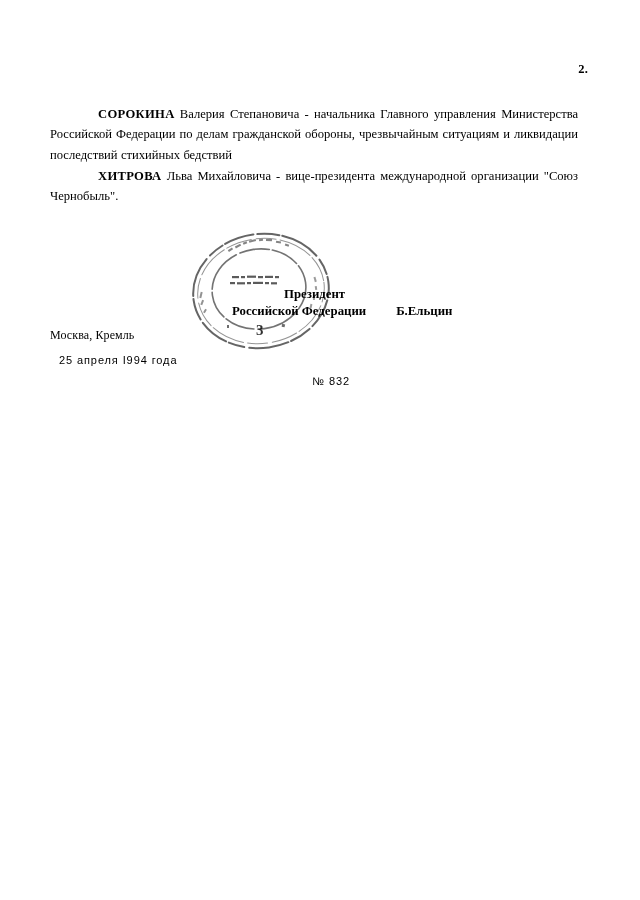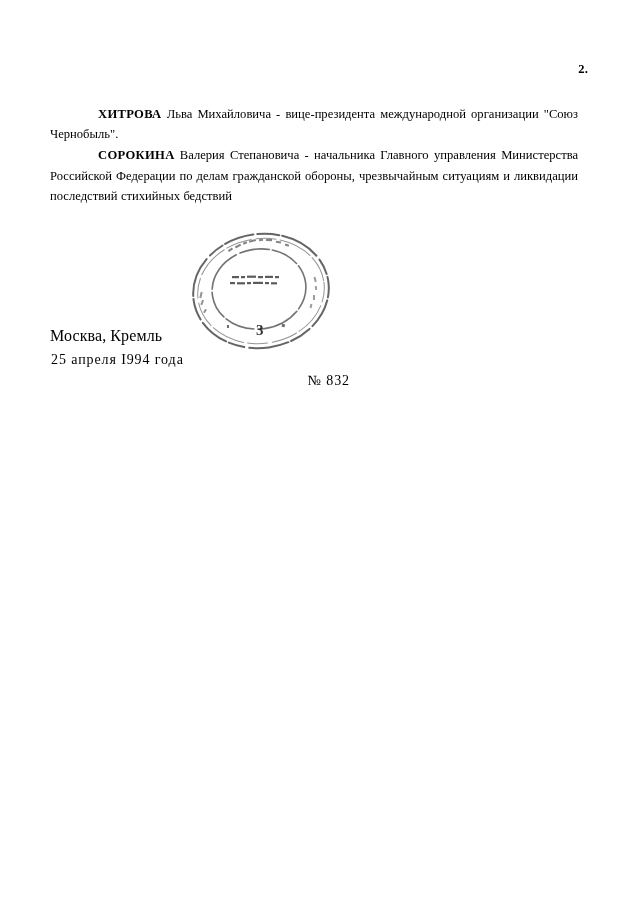--- a/index.html
+++ b/index.html
@@ -91,49 +91,49 @@
   .stamp svg { display: block; width: 100%; height: 100%; }
 
   
   .footer {
     position: absolute;
     left: 50px;
     top: 327px;
     width: 300px;
   }
   .place {
-    font-size: 16px;
+    font-size: 12px;
     line-height: 17px;
     letter-spacing: 0.1px;
   }
   .typewriter {
-    font-family: Liberation Serif, serif;
-    font-size: 14px;
+    font-family: Liberation Sans, sans-serif;
+    font-size: 11px;
     line-height: 20px;
     letter-spacing: 0.9px;
-    margin-left: 1px;
+    margin-left: 9px;
   }
   .doc-date { margin-top: 6px; }
   .doc-number { margin-top: 1px; text-align: right; }
 </style>
 </head>
 <body>
 
 <div class="page">
 
   <div class="page-number">2.</div>
 
   <div class="body-block">
 
     <p class="para">
+      <span class="lead">СОРОКИНА</span><span> Валерия Степановича - начальника Главного управления Министерства Российской Федерации по делам гражданской обороны, чрезвычайным ситуациям и ликвидации последствий стихийных бедствий</span>
+    </p>
+
+    <p class="para">
       <span class="lead">ХИТРОВА</span><span> Льва Михайловича - вице-президента международной организации "Союз Чернобыль".</span>
-    </p>
-
-    <p class="para">
-      <span class="lead">СОРОКИНА</span><span> Валерия Степановича - начальника Главного управления Министерства Российской Федерации по делам гражданской обороны, чрезвычайным ситуациям и ликвидации последствий стихийных бедствий</span>
     </p>
 
   </div>
 
   <div class="stamp">
     <svg viewBox="0 0 142 118" xmlns="http://www.w3.org/2000/svg">
       <g fill="none" stroke="#2a2a2a" stroke-linecap="round">
 
         <ellipse cx="71" cy="59" rx="68" ry="57" stroke-width="2" stroke-dasharray="16 3 30 4 22 3 40 5" opacity="0.72" transform="rotate(-8 71 59)"></ellipse>
 
@@ -184,20 +184,26 @@
 
       <g fill="#2e2e2e" opacity="0.7">
         <rect x="37" y="93" width="2" height="3"></rect>
         <rect x="92" y="92" width="3" height="3" transform="rotate(12 93 93)"></rect>
       </g>
 
       <text x="66" y="103" font-family="Liberation Serif, serif" font-size="15" font-weight="700" fill="#1a1a1a" opacity="0.9">3</text>
     </svg>
   </div>
 
+  <div class="signature-block">
+    <div class="sig-line sig-title-1">Президент</div>
+    <div class="sig-line">
+      <span>Российской Федерации</span><span class="sig-name">Б.Ельцин</span>
+    </div>
+  </div>
 
   <div class="footer">
     <div class="place">Москва, Кремль</div>
     <div class="typewriter doc-date">25 апреля I994 года</div>
     <div class="typewriter doc-number">№ 832</div>
   </div>
 
 </div>
 
 </body></html>

